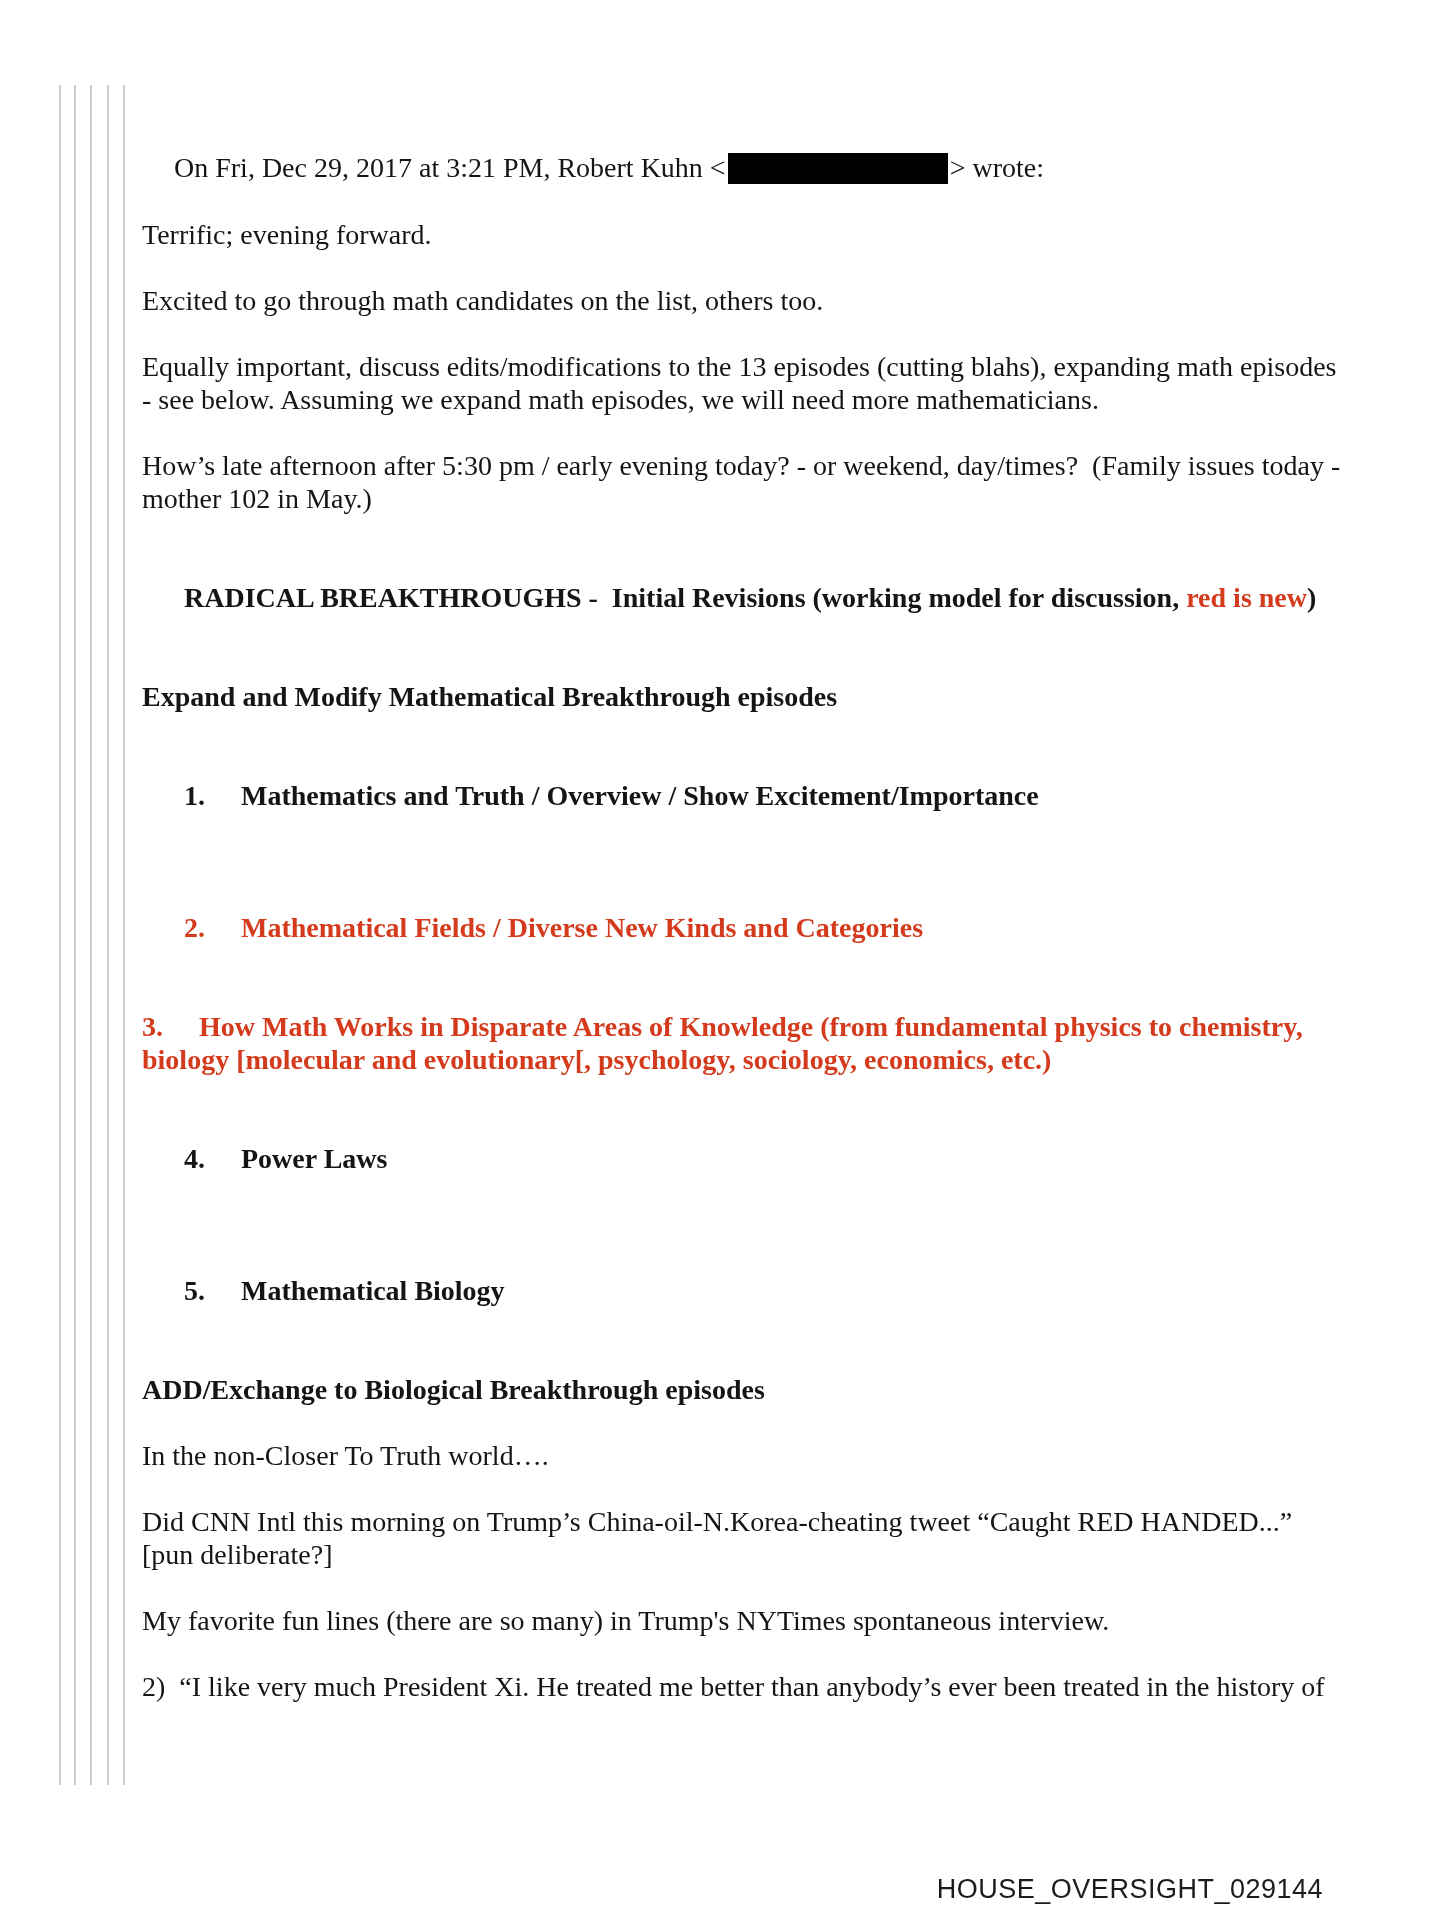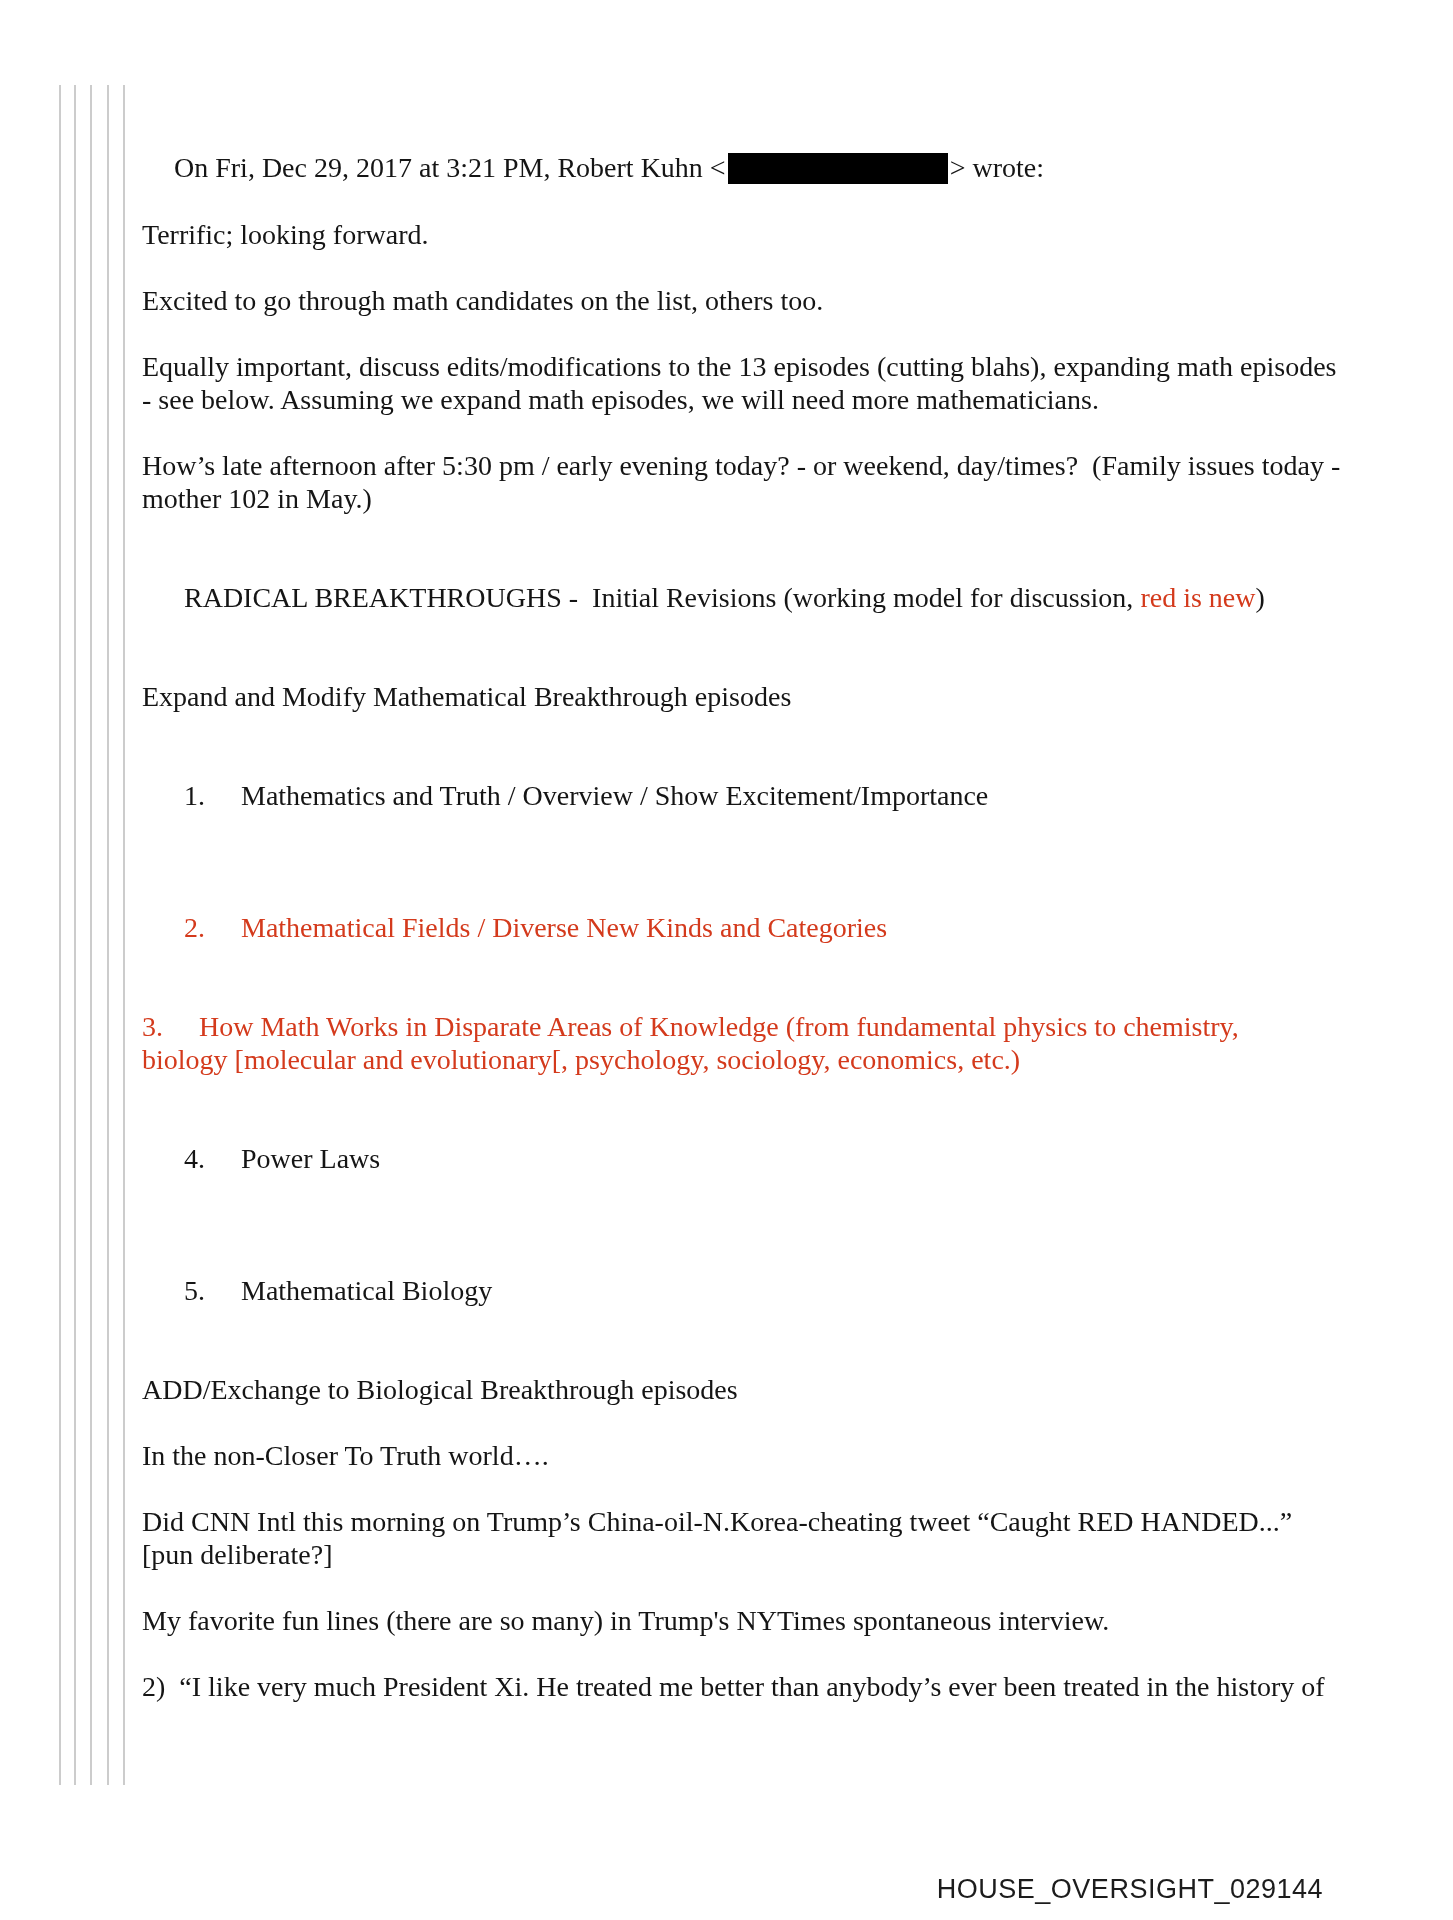--- a/index.html
+++ b/index.html
@@ -13,21 +13,21 @@
   .bar { position:absolute; top:85px; height:1700px; width:2px; background:#cccccc; }
   .bar1{ left:59px; } .bar2{ left:74px; } .bar3{ left:90px; } .bar4{ left:107px; } .bar5{ left:123px; }
 
   
   .doc { position:absolute; left:132px; top:118px; width:1280px; font-size:28px; line-height:33px; }
   .para { margin:0 0 33px 0; }
   .para.tight { margin-bottom:1px; }
   .indent { padding-left:10px; }
   .gap-lg { margin-top:30px; }
   .ln { white-space:pre; }
-  .bold { font-weight:normal; }
+  .bold { font-weight:bold; }
   .red { color:#d43a1c; }
   .num { display:inline-block; min-width:46px; margin-right:11px; }
 
   .redact {
     display:inline-block; width:220px; height:31px; background:#000000;
     vertical-align:-7px; margin:0 2px;
   }
 
   .watermark {
     position:absolute; top:1874px; right:106px;
@@ -45,21 +45,21 @@
   <span class="bar bar3"></span>
   <span class="bar bar4"></span>
   <span class="bar bar5"></span>
 
   <div class="doc">
 
     <div class="para tight ln">
       <span>On Fri, Dec 29, 2017 at 3:21 PM, Robert Kuhn &lt;</span><span class="redact"></span><span>&gt; wrote:</span>
     </div>
 
-    <div class="para indent ln">Terrific; looking forward.</div>
+    <div class="para indent ln">Terrific; evening forward.</div>
 
     <div class="para indent ln">Excited to go through math candidates on the list, others too.</div>
 
     <div class="para indent">
       <div class="ln">Equally important, discuss edits/modifications to the 13 episodes (cutting blahs), expanding math episodes</div>
       <div class="ln">- see below. Assuming we expand math episodes, we will need more mathematicians.</div>
     </div>
 
     <div class="para indent">
       <div class="ln">How’s late afternoon after 5:30 pm / early evening today? - or weekend, day/times?  (Family issues today -</div>

